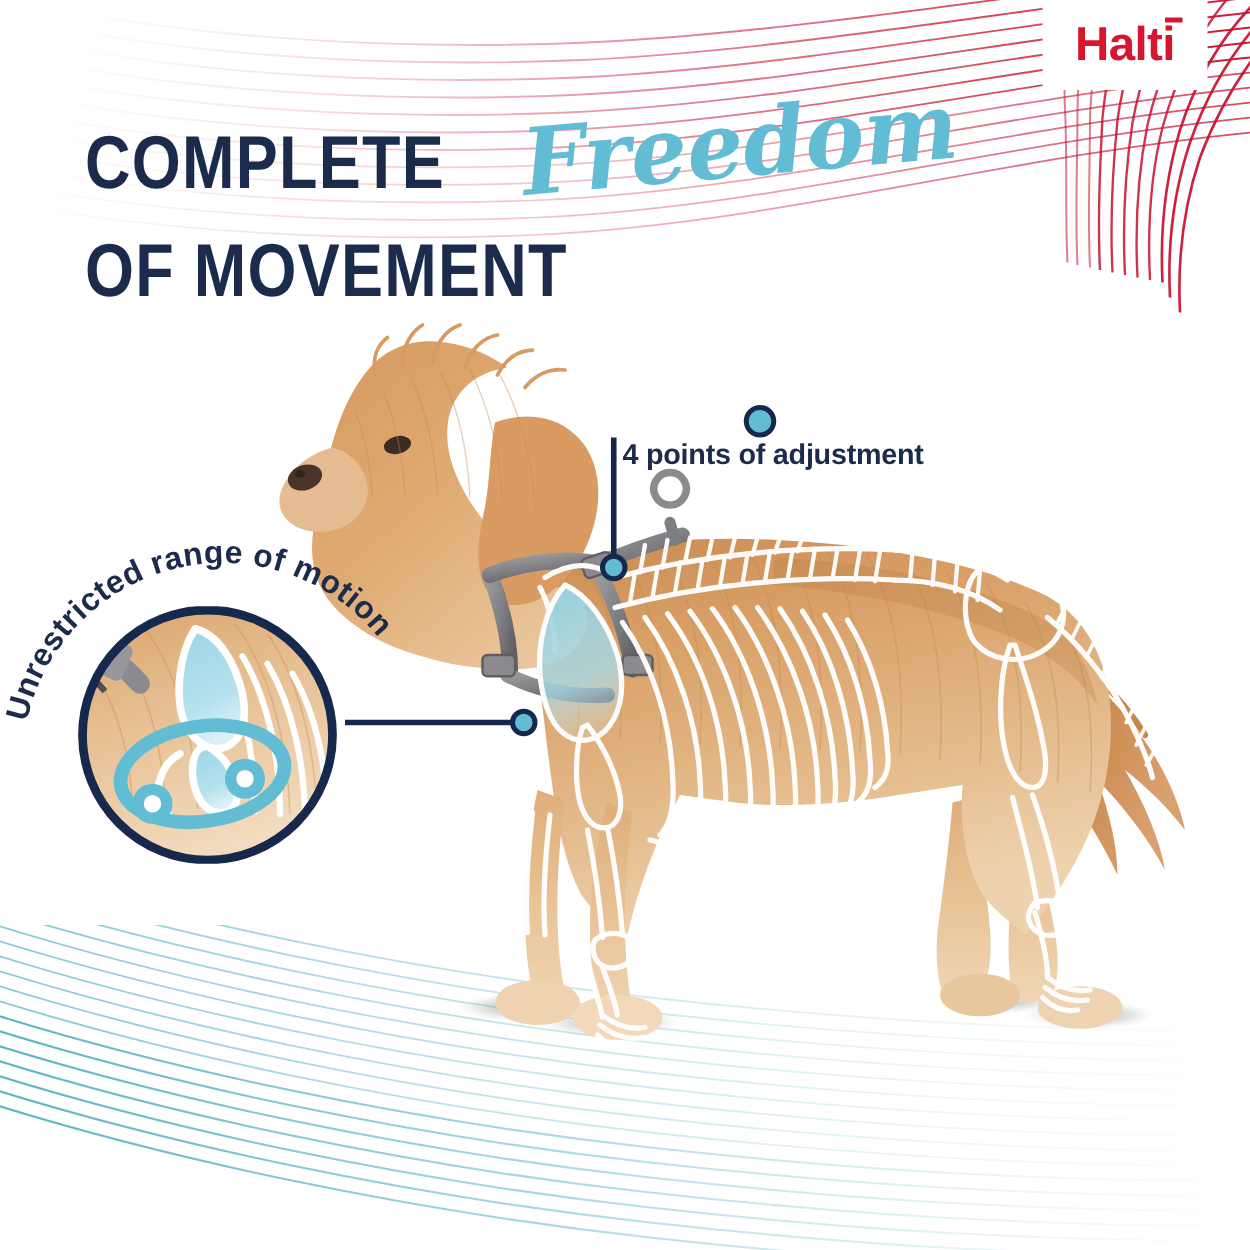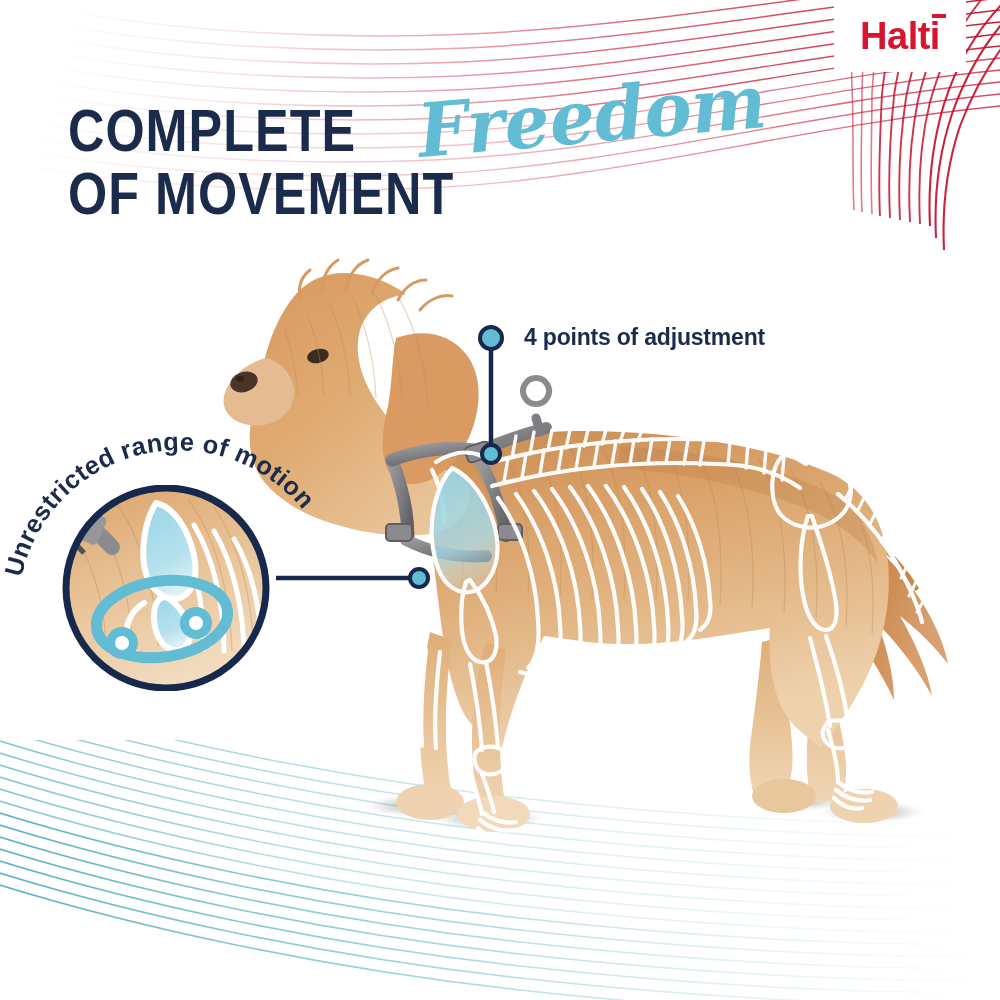--- a/index.html
+++ b/index.html
@@ -21,21 +21,21 @@
   .hl-row{display:flex;align-items:baseline;white-space:nowrap;text-align:center;}
   .hl-main{font-family:"Liberation Sans","DejaVu Sans",sans-serif;font-weight:700;
            font-size:60px;letter-spacing:1.2px;color:#1B2B4B;line-height:0.98;
            transform:scaleX(0.84);transform-origin:left center;}
   .hl-script{font-family:"DejaVu Serif",serif;font-style:italic;font-weight:700;
              font-size:74px;color:#62BCD4;line-height:0.9;
              margin-left:10px;transform:rotate(-5deg) scaleX(0.96);transform-origin:left bottom;
              position:relative;top:6px;}
 
   
-  #callout-adjust{position:absolute;left:478px;top:324px;z-index:35;display:flex;align-items:center;}
+  #callout-adjust{position:absolute;left:478px;top:324px;z-index:35;display:flex;align-items:center;flex-direction:column;}
   .dot{width:26px;height:26px;border-radius:50%;background:#62BCD4;
        border:4px solid #16284C;box-sizing:border-box;flex:none;}
   .dot-sm{width:22px;height:22px;border-radius:50%;background:#62BCD4;
           border:4px solid #16284C;box-sizing:border-box;}
   #callout-adjust-label{margin-left:20px;font-weight:700;font-size:23px;color:#1B2B4B;
                         letter-spacing:-0.2px;white-space:nowrap;}
 
   
   #arc-label{position:absolute;left:0;top:390px;z-index:36;pointer-events:none;}
   .arc-txt{font-weight:700;font-size:25.5px;fill:#1B2B4B;letter-spacing:0.4px;}
@@ -501,21 +501,21 @@
   <div id="callout-adjust">
     <div class="dot"></div>
     <div id="callout-adjust-label">4 points of adjustment</div>
   </div>
 
   <div id="headline">
     <div class="hl-row">
       <span class="hl-main">COMPLETE</span>
       <span class="hl-script">Freedom</span>
     </div>
-    <div class="hl-row" style="margin-top:4px">
+    <div class="hl-row" style="margin-top:28px">
       <span class="hl-main">OF MOVEMENT</span>
     </div>
   </div>
 
   <div id="logo-box">
     <span id="logo-text">Halti</span>
     <span id="logo-strike"></span>
   </div>
 
 </div>

